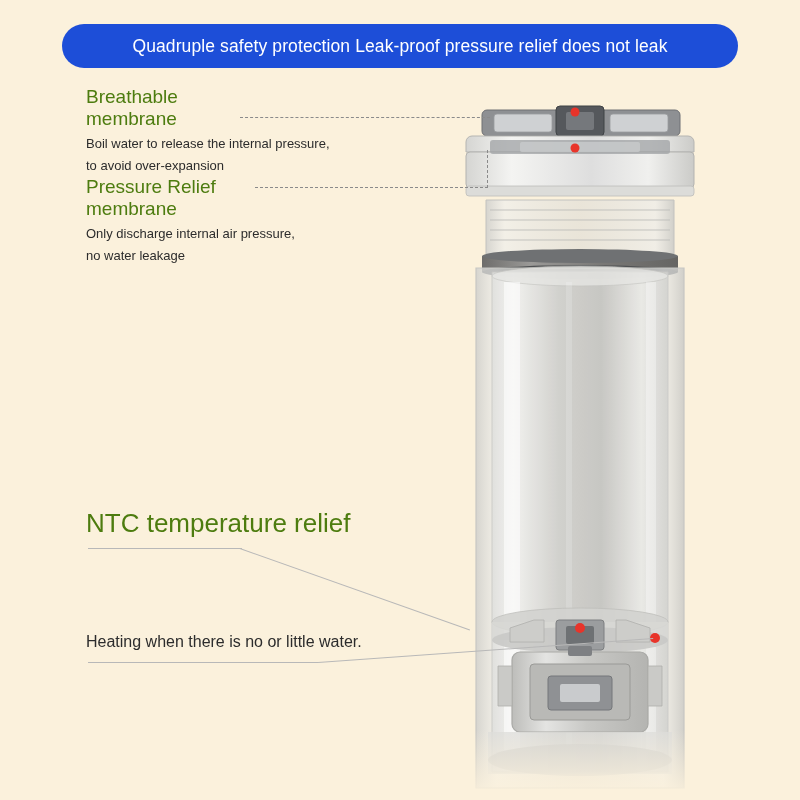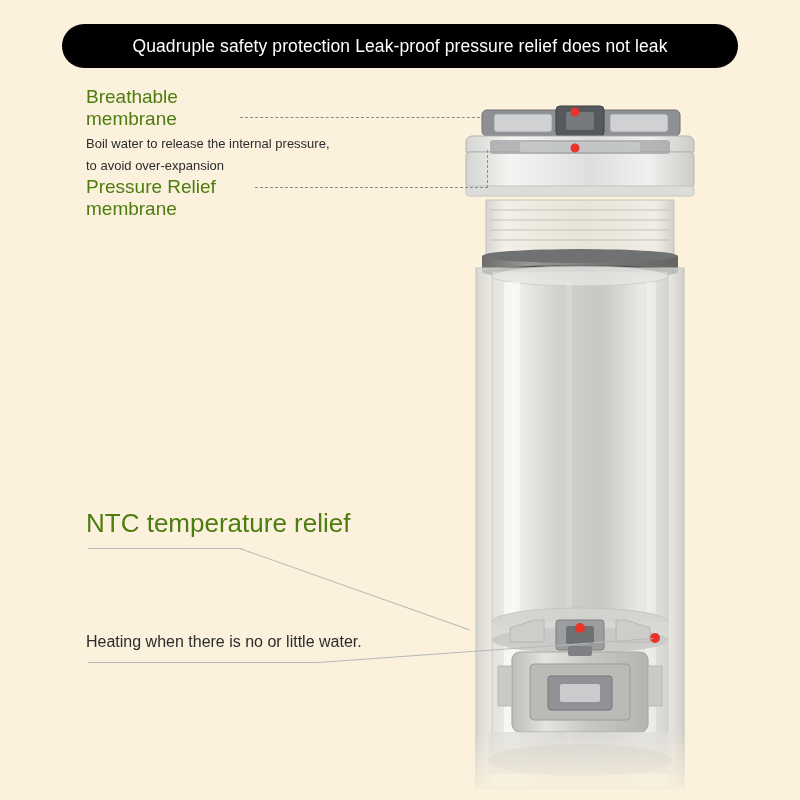--- a/index.html
+++ b/index.html
@@ -8,21 +8,21 @@
     background:#fbf1dc;
     font-family:"Liberation Sans", sans-serif;
     overflow:hidden;
     position:relative;
   }
   
   .banner{
     position:absolute;
     left:62px; top:24px;
     width:676px; height:44px;
-    background:#000000;
+    background:#1d4ed8;
     border-radius:22px;
     display:flex; align-items:center; justify-content:center;
     box-sizing:border-box;
     padding:4px 14px;
   }
   .banner-text{
     color:#ffffff;
     font-size:17.5px;
     letter-spacing:.1px;
     white-space:nowrap;
@@ -191,20 +191,22 @@
 <div class="ann" id="ann-breathable">
   <div class="ann-title">Breathable
 membrane</div>
   <div class="ann-body">Boil water to release the internal pressure,
 to avoid over-expansion</div>
 </div>
 
 <div class="ann" id="ann-pressure">
   <div class="ann-title">Pressure Relief
 membrane</div>
+  <div class="ann-body">Only discharge internal air pressure,
+no water leakage</div>
 </div>
 
 <div class="ann" id="ann-ntc">
   <div class="ann-title big">NTC temperature relief</div>
 </div>
 
 <div class="ann" id="ann-antidry">
   <div class="ann-body big">Heating when there is no or little water.</div>
 </div>
 

